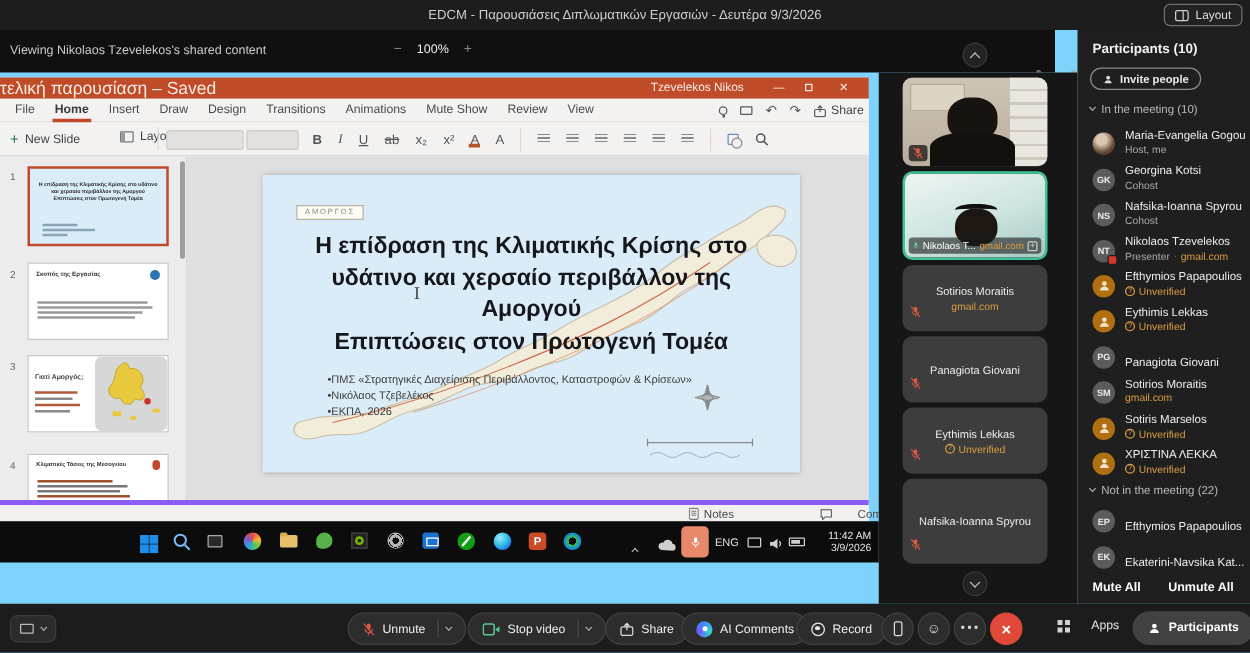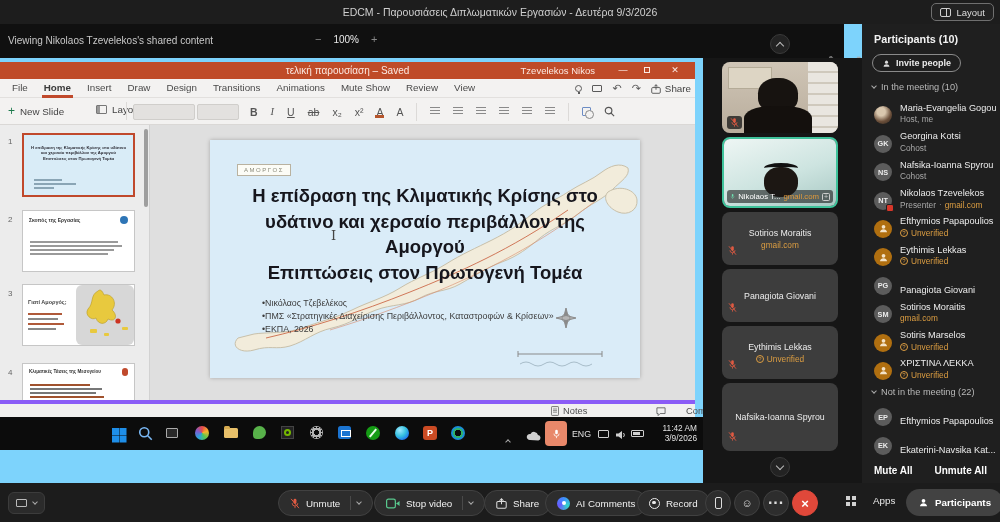--- a/index.html
+++ b/index.html
@@ -22,21 +22,21 @@
   .ann-ico{left:828px;top:30px;color:#a8a8a8;font-size:11px}
   .sync-ico{left:856px;top:30px;color:#a8a8a8;font-size:12px}
   .circlebtn{width:20px;height:20px;border-radius:50%;background:#232323;border:1px solid #3a3a3a;display:flex;align-items:center;justify-content:center}
   .chev{width:6px;height:6px;border-right:1.6px solid #bbb;border-bottom:1.6px solid #bbb;display:inline-block}
   .chev.up{transform:rotate(-135deg);margin-top:3px}
   .chev.down{transform:rotate(45deg);margin-top:-3px}
   .chev.sm{width:4px;height:4px;border-color:#aaa}
   
   #ppt{left:0;top:62px;width:695px;height:355px;background:#f3f2f1}
   #ppt-titlebar{left:0;top:0;width:695px;height:17px;background:#bf4b28;color:#fbe9e2}
-  #ppt-doc-title{width:100%;text-align:center;font-size:10px;line-height:17px}
+  #ppt-doc-title{width:100%;font-size:14px;line-height:17px}
   #ppt-account{position:absolute;right:100px;top:0;line-height:17px;font-size:9.5px}
   .wbtn{position:absolute;top:0;width:16px;text-align:center;line-height:17px;font-size:9px;color:#fbe9e2}
   #ppt-tabs{left:0;top:17px;width:695px;height:19px;background:#f3f2f1;border-bottom:1px solid #e2e0de;display:flex;align-items:center;padding-left:4px}
   .tab{font-size:9.8px;color:#4a4a4a;padding:0 8px;height:19px;line-height:18px;position:relative;white-space:nowrap}
   .tab.active{color:#3b3b3b;font-weight:bold}
   .tab.active:after{content:"";position:absolute;left:6px;right:6px;bottom:0;height:2.5px;background:#c0492b}
   .ribicons{position:absolute;right:4px;top:17px;height:19px;display:flex;align-items:center;gap:10px;color:#5a5a5a;font-size:11px}
   .bulb{width:7px;height:7px;border:1.2px solid #5a5a5a;border-radius:50%;position:relative}
   .bulb:after{content:"";position:absolute;left:1.2px;bottom:-3px;width:2.5px;height:2px;background:#5a5a5a}
   .disp{width:10px;height:7px;border:1.2px solid #5a5a5a;border-radius:1px}
@@ -331,22 +331,22 @@
         </svg>
         <div id="map-label" class="ab">ΑΜΟΡΓΟΣ</div>
         <div id="slide-title" class="ab">
           <div>Η επίδραση της Κλιματικής Κρίσης στο</div>
           <div>υδάτινο και χερσαίο περιβάλλον της</div>
           <div>Αμοργού</div>
           <div>Επιπτώσεις στον Πρωτογενή Τομέα</div>
         </div>
         <span id="cursor" class="ab">I</span>
         <div id="slide-bullets" class="ab">
+          <div>•ΠΜΣ «Στρατηγικές Διαχείρισης Περιβάλλοντος, Καταστροφών &amp; Κρίσεων»</div>
           <div>•Νικόλαος Τζεβελέκος</div>
-          <div>•ΠΜΣ «Στρατηγικές Διαχείρισης Περιβάλλοντος, Καταστροφών &amp; Κρίσεων»</div>
           <div>•ΕΚΠΑ, 2026</div>
         </div>
       </div>
     </div>
 
     <div id="ppt-status" class="ab">
       <span class="ab flex" style="left:551px;top:2px;gap:4px">
         <svg width="8" height="10" viewBox="0 0 10 12">
             <rect x="0.5" y="0.5" width="9" height="11" rx="1" fill="none" stroke="#555"></rect>
             <path d="M2.5 3.5h5M2.5 5.5h5M2.5 7.5h5" stroke="#555" stroke-width="0.8"></path>

